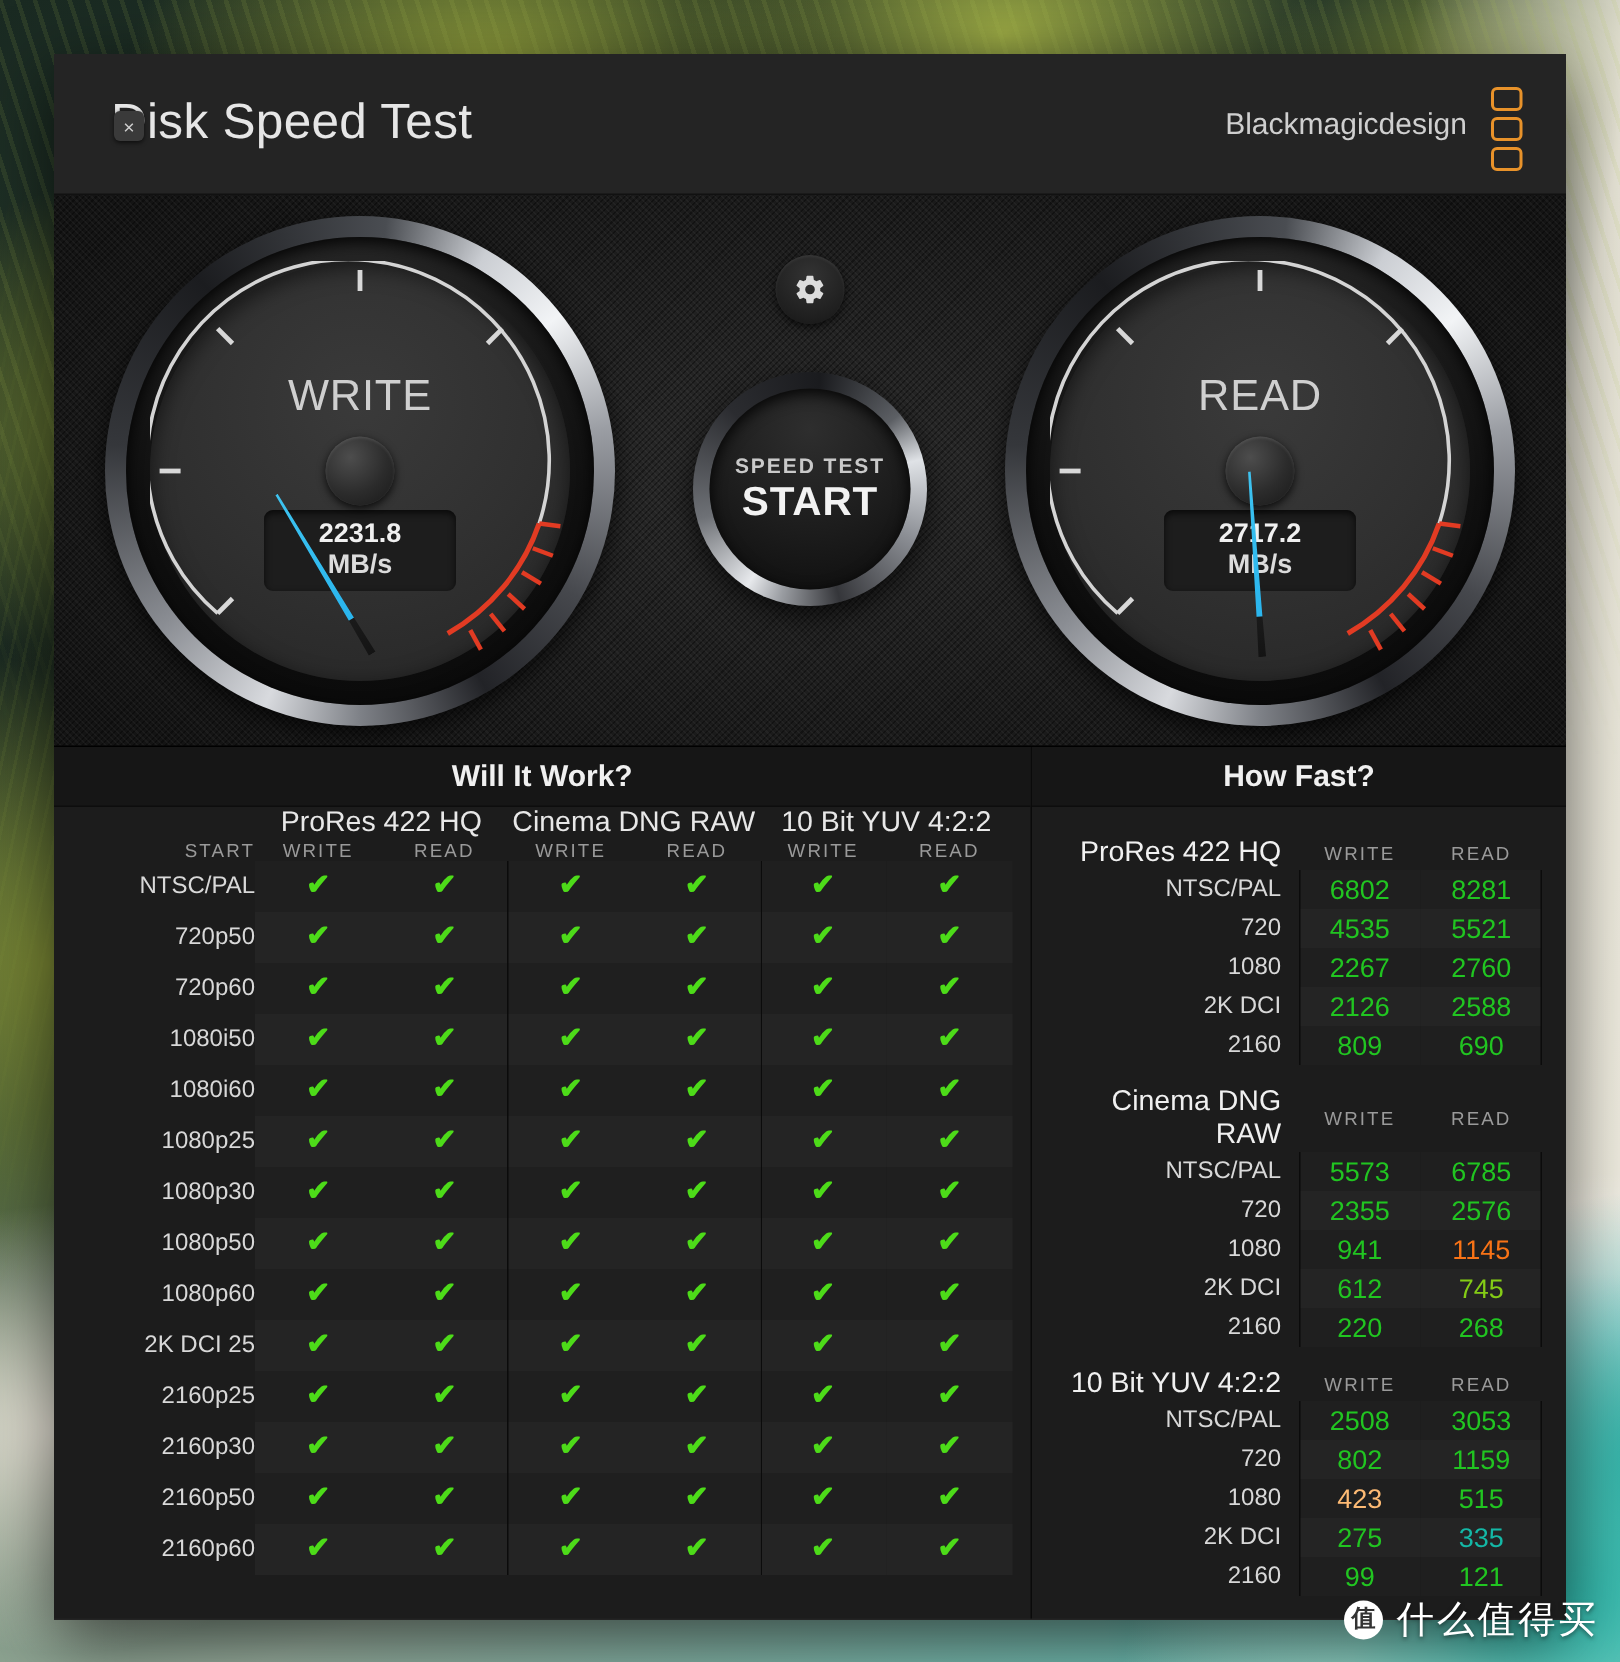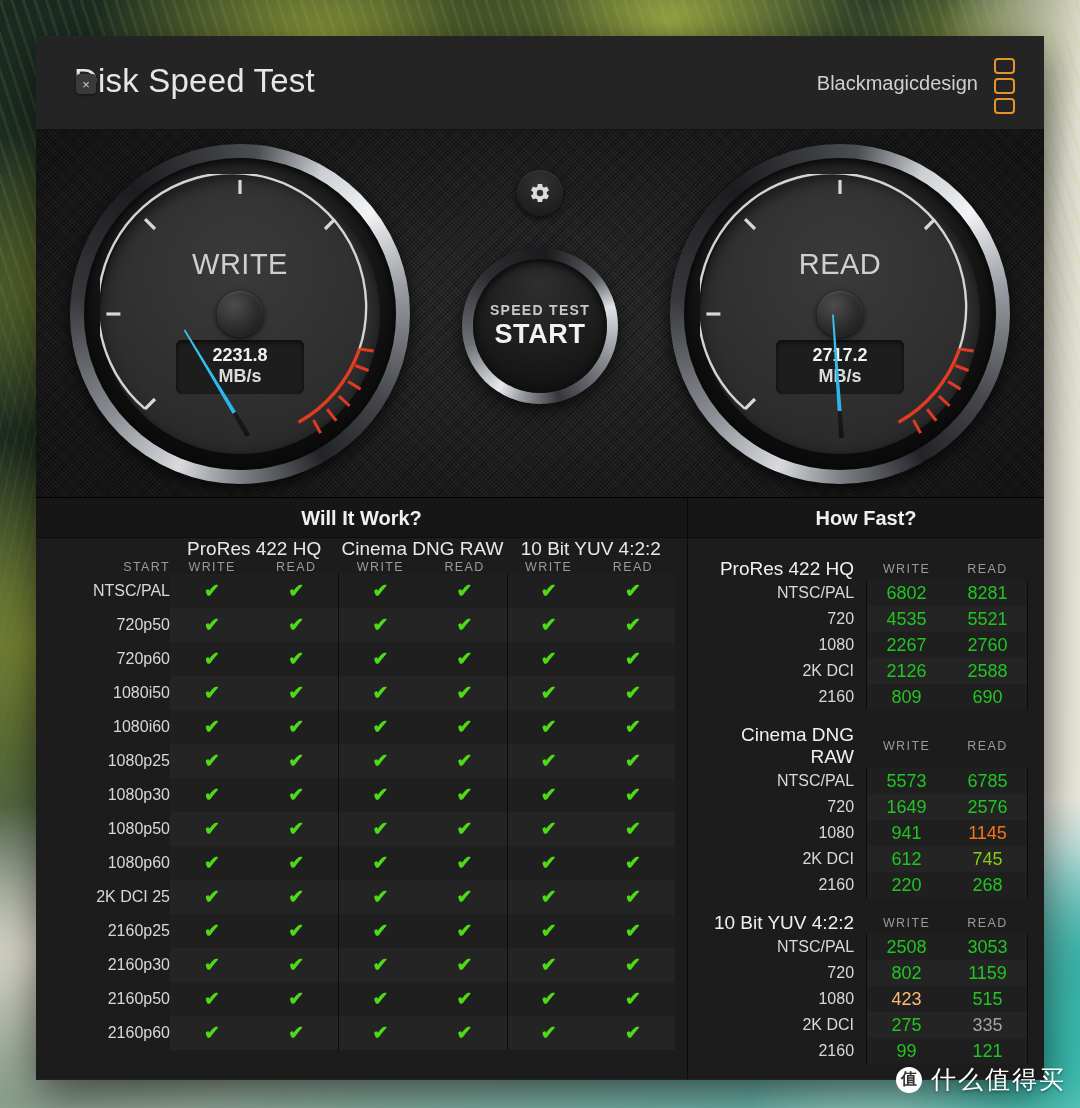--- a/index.html
+++ b/index.html
@@ -553,21 +553,21 @@
                 <td class="hf-sub">WRITE</td>
                 <td class="hf-sub">READ</td>
               </tr>
               <tr class="odd">
                 <td class="hf-rlabel">NTSC/PAL</td>
                 <td class="hf-num sep" style="color: rgb(33, 197, 33);">5573</td>
                 <td class="hf-num last" style="color: rgb(33, 197, 33);">6785</td>
               </tr>
               <tr class="even">
                 <td class="hf-rlabel">720</td>
-                <td class="hf-num sep" style="color: rgb(33, 197, 33);">1649</td>
+                <td class="hf-num sep" style="color: rgb(33, 197, 33);">2355</td>
                 <td class="hf-num last" style="color: rgb(33, 197, 33);">2576</td>
               </tr>
               <tr class="odd">
                 <td class="hf-rlabel">1080</td>
                 <td class="hf-num sep" style="color: rgb(33, 197, 33);">941</td>
                 <td class="hf-num last" style="color: #f97316;">1145</td>
               </tr>
               <tr class="even">
                 <td class="hf-rlabel">2K DCI</td>
                 <td class="hf-num sep" style="color: rgb(33, 197, 33);">612</td>
@@ -594,21 +594,21 @@
                 <td class="hf-num last" style="color: rgb(33, 197, 33);">1159</td>
               </tr>
               <tr class="odd">
                 <td class="hf-rlabel">1080</td>
                 <td class="hf-num sep" style="color: #fdba74;">423</td>
                 <td class="hf-num last" style="color: rgb(33, 197, 33);">515</td>
               </tr>
               <tr class="even">
                 <td class="hf-rlabel">2K DCI</td>
                 <td class="hf-num sep" style="color: rgb(33, 197, 33);">275</td>
-                <td class="hf-num last" style="color: #a3a3a3;">335</td>
+                <td class="hf-num last" style="color: #14b8a6;">335</td>
               </tr>
               <tr class="odd">
                 <td class="hf-rlabel">2160</td>
                 <td class="hf-num sep" style="color: rgb(33, 197, 33);">99</td>
                 <td class="hf-num last" style="color: rgb(33, 197, 33);">121</td>
               </tr>
             </tbody>
         </table>
       </div>
     </div>

